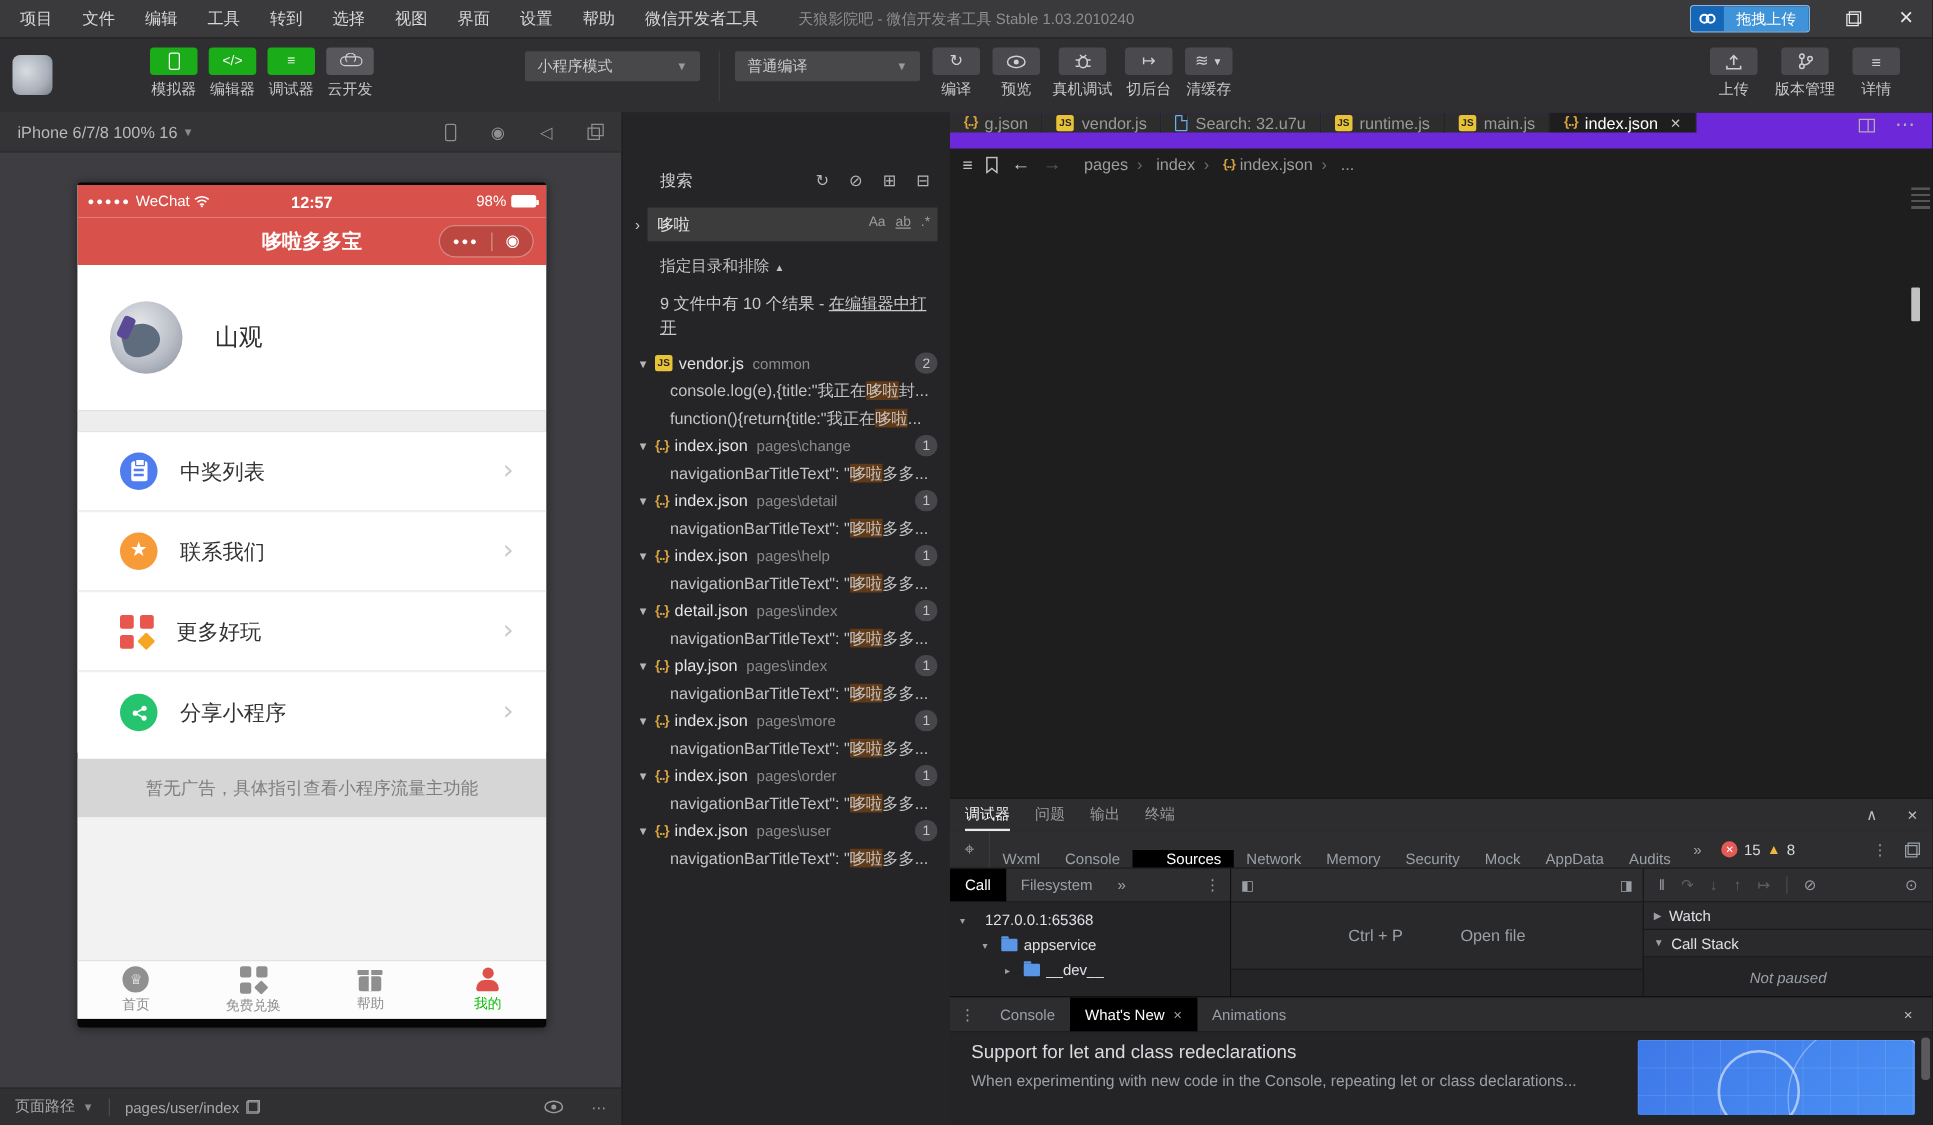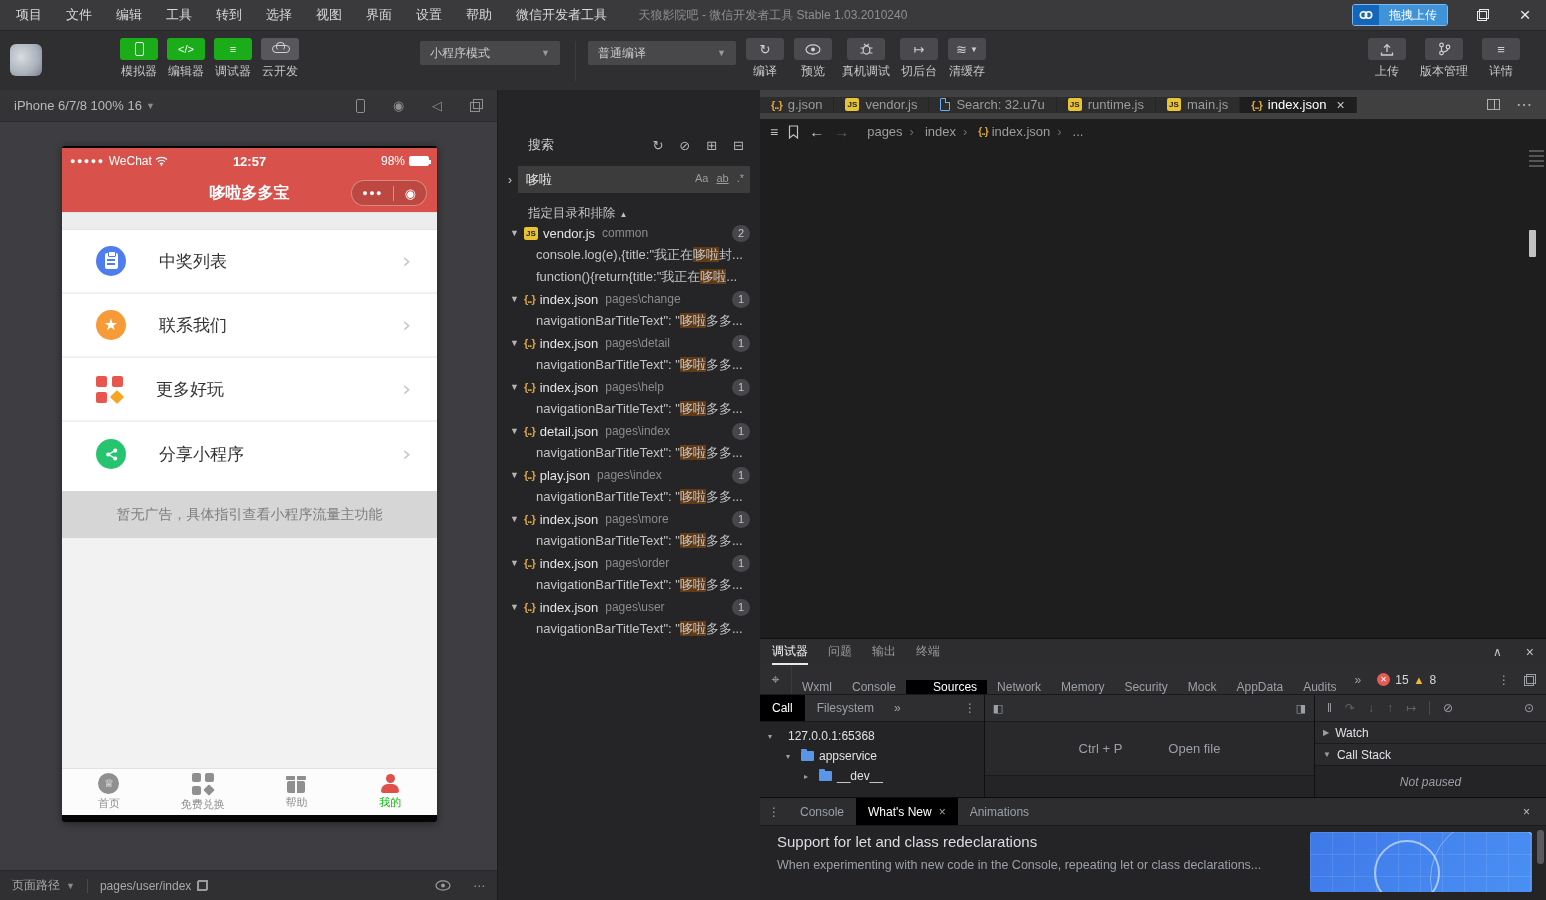--- a/index.html
+++ b/index.html
@@ -85,21 +85,21 @@
 .clip::before{content:"";position:absolute;left:3.5px;top:-2px;width:6px;height:4px;background:#fff;border:1px solid #4f7df0;border-radius:1px;}
 .clip::after{content:"";position:absolute;left:2.5px;top:6px;width:8px;height:2px;background:#4f7df0;box-shadow:0 4px 0 #4f7df0;}
 .star{color:#fff;font-size:16px;line-height:1;}
 .gridic{position:relative;width:27px;height:27px;flex:none;}
 .gridic i{position:absolute;width:11px;height:11px;border-radius:2px;background:#e8564e;}
 .gridic i:nth-child(1){left:0;top:0;}
 .gridic i:nth-child(2){right:0;top:0;}
 .gridic i:nth-child(3){left:0;bottom:0;}
 .gridic i:nth-child(4){right:1px;bottom:1px;width:10px;height:10px;transform:rotate(45deg);background:#f6a623;border-radius:1px;}
 .gridic.gray i{background:#8f8f8f;}
-.p-label{margin-left:33px;font-size:17px;color:#333;}
+.p-label{margin-left:18px;font-size:17px;color:#333;}
 .p-chev{margin-left:auto;color:#c8c8c8;font-size:22px;line-height:1;font-family:"DejaVu Sans",sans-serif;}
 .p-banner{height:47px;flex:none;margin-top:5px;background:#d6d6d6;display:flex;align-items:center;justify-content:center;color:#7e7e7e;font-size:14px;}
 .p-filler{flex:1;background:#f2f2f2;}
 .p-tabbar{height:47px;flex:none;background:#fcfcfc;border-top:1px solid #e2e2e2;display:flex;}
 .p-tab{flex:1;display:flex;flex-direction:column;align-items:center;justify-content:center;gap:2px;}
 .p-tab .tlabel{font-size:11px;color:#8e8e8e;font-family:Liberation Serif, serif;}
 .p-tab.active .tlabel{color:#09bb07;}
 .crown-circ{width:21px;height:21px;border-radius:50%;background:#909090;color:#fff;display:flex;align-items:center;justify-content:center;font-size:11px;}
 .gift{width:18px;height:12px;background:#8f8f8f;border-radius:2px;position:relative;margin-top:7px;}
 .gift::before{content:"";position:absolute;left:-1px;top:-5px;width:20px;height:4px;background:#8f8f8f;border-radius:1px;}
@@ -138,21 +138,21 @@
 .ficon.json{color:#dba542;font-size:11px;font-weight:bold;}
 .ficon.json::after{content:"{..}";letter-spacing:-1px;}
 .fname{color:#e4e4e4;margin-right:7px;white-space:nowrap;}
 .fdir{color:#8b8b8b;font-size:12px;flex:1;white-space:nowrap;overflow:hidden;}
 .fcount{min-width:18px;height:17px;padding:0 4px;border-radius:9px;background:#47474b;color:#c5c5c5;font-size:11px;display:flex;align-items:center;justify-content:center;flex:none;}
 .match{height:22px;line-height:22px;padding-left:38px;white-space:nowrap;overflow:hidden;color:#c3c3c3;font-size:13px;}
 .match .hl{background:#613a17;}
 
 
 .editor-col{flex:1;min-width:0;display:flex;flex-direction:column;background:#1e1e1e;}
-.ed-tabs{height:29px;flex:none;background:#404040;display:flex;align-items:center;}
+.ed-tabs{height:29px;flex:none;background:#6d28d9;display:flex;align-items:flex-start;}
 .ed-tab{display:flex;align-items:center;gap:6px;padding:0 11px;background:#2d2d2d;color:#9b9b9b;font-size:13px;border-right:1px solid #252526;white-space:nowrap;}
 .ed-tab.active{background:#1e1e1e;color:#fff;}
 .ed-tab .close{margin-left:4px;font-size:14px;color:#c8c8c8;}
 .tico{display:inline-flex;align-items:center;justify-content:center;flex:none;}
 .tico.js{width:14px;height:13px;background:#e8c237;color:#262626;font-size:8px;font-weight:bold;border-radius:2px;}
 .tico.js::after{content:"JS";}
 .tico.json{color:#dba542;font-size:11px;font-weight:bold;letter-spacing:-1px;}
 .tico.json::after{content:"{..}";}
 .tico.file{width:10px;height:13px;border:1px solid #6ab0f3;border-radius:1px;position:relative;}
 .tico.file::after{content:"";position:absolute;right:-1px;top:-1px;width:4px;height:4px;background:#252526;border-left:1px solid #6ab0f3;border-bottom:1px solid #6ab0f3;}
@@ -397,20 +397,24 @@
               </span>
             </div>
             <div class="p-nav">
               <span class="p-nav-title">哆啦多多宝</span>
               <span class="capsule">
                 <span class="cap-dots">●●●</span>
                 <span class="cap-div"></span>
                 <span class="cap-target">◉</span>
               </span>
             </div>
+            <div class="p-profile">
+              <div class="p-avatar"></div>
+              <span class="p-name">山观</span>
+            </div>
             <div class="p-gap"></div>
             <div class="p-menu">
               <div class="p-item">
                 <span class="p-ico ico-blue">
                     <span class="clip"></span>
                   </span>
                 <span class="p-label">中奖列表</span>
                 <span class="p-chev">›</span>
               </div>
               <div class="p-item">
@@ -506,20 +510,23 @@
           <span class="s-input-opts">
             <span>Aa</span>
             <span class="ab">ab</span>
             <span>.*</span>
           </span>
         </span>
       </div>
       <div class="s-scope">
         <span>指定目录和排除</span><span class="up">▲</span>
       </div>
+      <div class="s-summary">
+        <span>9 文件中有 10 个结果 - </span><a>在编辑器中打开</a>
+      </div>
       <div class="results">
 
       <div>
             <div class="rfile">
               <span class="twisty">▼</span>
               <span class="ficon js"></span>
               <span class="fname">vendor.js</span>
               <span class="fdir">common</span>
               <span class="fcount">2</span>
             </div>

